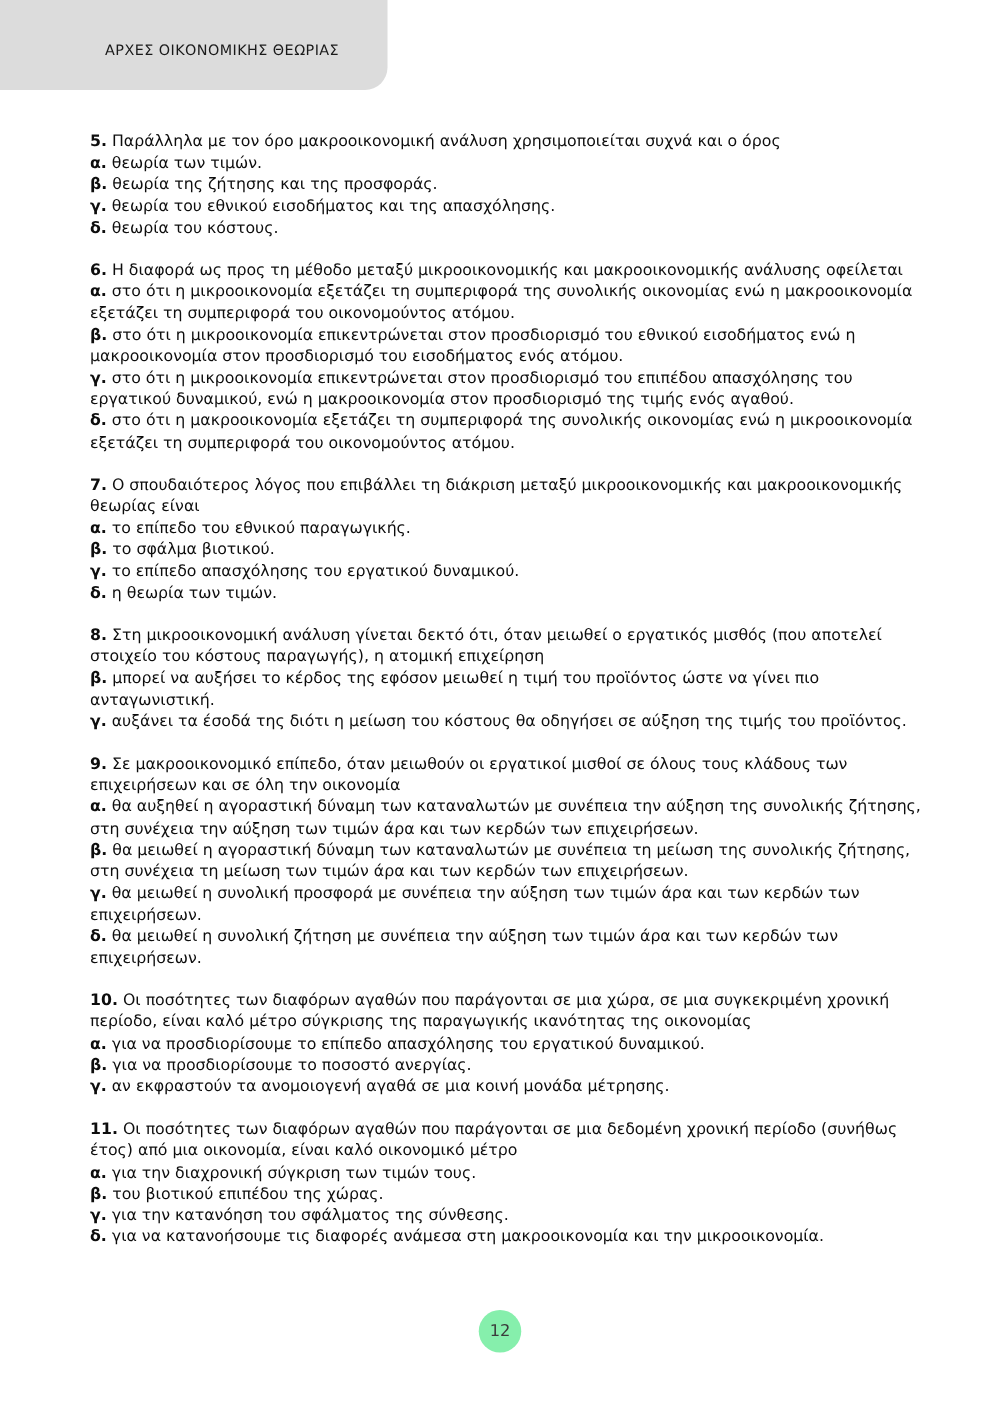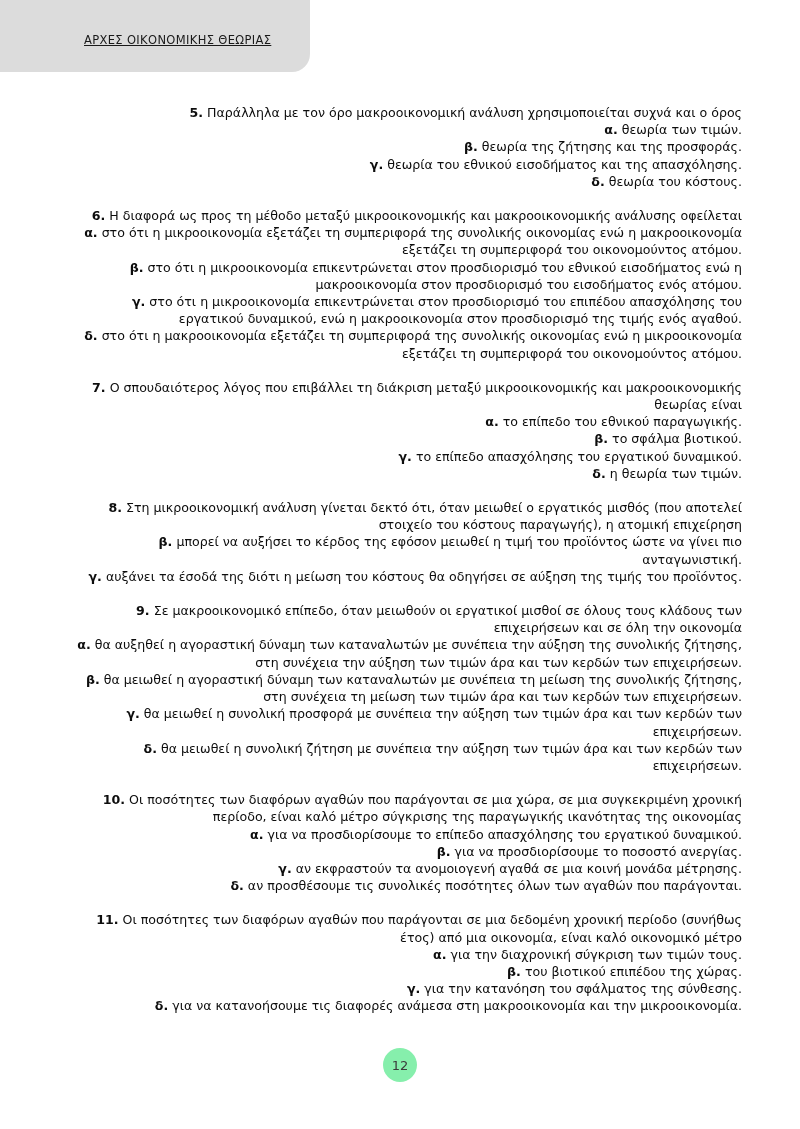--- a/index.html
+++ b/index.html
@@ -31,21 +31,20 @@
   .page-header-title {
     position: absolute;
     left: 84px;
     top: 40px;
     transform: translateY(-50%);
     font-size: 11.5px;
     letter-spacing: 0.35px;
     color: #1a1a1a;
     white-space: nowrap;
     font-weight: 400;
-    text-decoration: underline;
   }
 
   
   .content {
     position: absolute;
     left: 72px;
     top: 104px;
     width: 670px;
   }
 
@@ -53,21 +52,21 @@
     margin-bottom: 17px;
   }
   .question-block:last-child {
     margin-bottom: 6px;
   }
 
   .q-line {
     font-size: 12.6px;
     line-height: 17.2px;
     color: #0d0d0d;
-    text-align: right;
+    text-align: left;
   }
 
   .q-stem {
     font-weight: 400;
   }
   .q-num {
     font-weight: bold;
   }
   .opt-letter {
     font-weight: bold;
@@ -130,21 +129,20 @@
       <div class="q-line"><span class="opt-letter">α.</span> <span>θα αυξηθεί η αγοραστική δύναμη των καταναλωτών με συνέπεια την αύξηση της συνολικής ζήτησης, στη συνέχεια την αύξηση των τιμών άρα και των κερδών των επιχειρήσεων.</span></div>
       <div class="q-line"><span class="opt-letter">β.</span> <span>θα μειωθεί η αγοραστική δύναμη των καταναλωτών με συνέπεια τη μείωση της συνολικής ζήτησης, στη συνέχεια τη μείωση των τιμών άρα και των κερδών των επιχειρήσεων.</span></div>
       <div class="q-line"><span class="opt-letter">γ.</span> <span>θα μειωθεί η συνολική προσφορά με συνέπεια την αύξηση των τιμών άρα και των κερδών των επιχειρήσεων.</span></div>
       <div class="q-line"><span class="opt-letter">δ.</span> <span>θα μειωθεί η συνολική ζήτηση με συνέπεια την αύξηση των τιμών άρα και των κερδών των επιχειρήσεων.</span></div>
     </div>
     <div class="question-block">
       <div class="q-line q-stem"><span class="q-num">10.</span> <span>Οι ποσότητες των διαφόρων αγαθών που παράγονται σε μια χώρα, σε μια συγκεκριμένη χρονική περίοδο, είναι καλό μέτρο σύγκρισης της παραγωγικής ικανότητας της οικονομίας</span></div>
       <div class="q-line"><span class="opt-letter">α.</span> <span>για να προσδιορίσουμε το επίπεδο απασχόλησης του εργατικού δυναμικού.</span></div>
       <div class="q-line"><span class="opt-letter">β.</span> <span>για να προσδιορίσουμε το ποσοστό ανεργίας.</span></div>
       <div class="q-line"><span class="opt-letter">γ.</span> <span>αν εκφραστούν τα ανομοιογενή αγαθά σε μια κοινή μονάδα μέτρησης.</span></div>
-      <div class="q-line"><span class="opt-letter">δ.</span> <span>αν προσθέσουμε τις συνολικές ποσότητες όλων των αγαθών που παράγονται.</span></div>
     </div>
     <div class="question-block">
       <div class="q-line q-stem"><span class="q-num">11.</span> <span>Οι ποσότητες των διαφόρων αγαθών που παράγονται σε μια δεδομένη χρονική περίοδο (συνήθως έτος) από μια οικονομία, είναι καλό οικονομικό μέτρο</span></div>
       <div class="q-line"><span class="opt-letter">α.</span> <span>για την διαχρονική σύγκριση των τιμών τους.</span></div>
       <div class="q-line"><span class="opt-letter">β.</span> <span>του βιοτικού επιπέδου της χώρας.</span></div>
       <div class="q-line"><span class="opt-letter">γ.</span> <span>για την κατανόηση του σφάλματος της σύνθεσης.</span></div>
       <div class="q-line"><span class="opt-letter">δ.</span> <span>για να κατανοήσουμε τις διαφορές ανάμεσα στη μακροοικονομία και την μικροοικονομία.</span></div>
     </div>
   </div>
 

